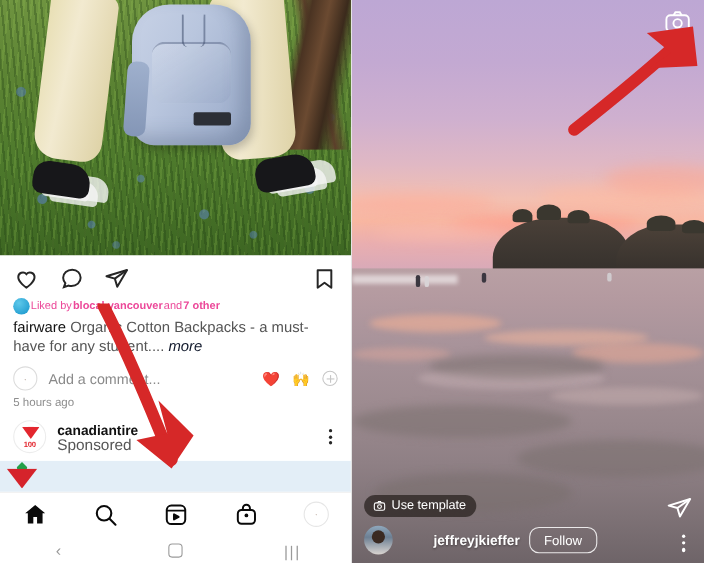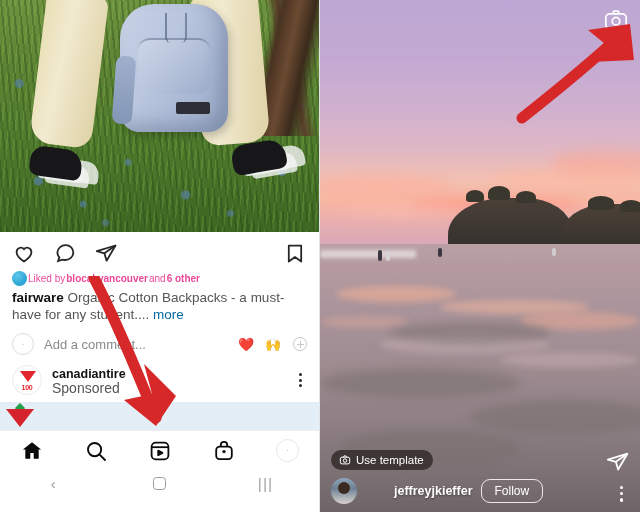--- a/index.html
+++ b/index.html
@@ -109,22 +109,22 @@
     background:radial-gradient(circle at 35% 30%, #5ec8ea, #2aa3d4 70%, #1e8fc0);
     flex:none;
   }
   .likes b { font-weight:700; }
 
   
   .caption {
     padding:3px 12px 0 12px;
     font-size:13.5px; line-height:17px; color:#555;
   }
-  .caption .user { color:#111; font-weight:700; }
-  .caption .more { color:#0369a1; }
+  .caption .user { color:#111; font-weight:400; }
+  .caption .more { color:#0f172a;font-style:italic; }
 
   
   .cmt-row {
     display:flex; align-items:center;
     padding:10px 12px 0 12px; gap:10px;
   }
   .cmt-av {
     width:22px; height:22px; border-radius:50%;
     border:1px solid #dcdcdc; flex:none;
     display:flex; align-items:center; justify-content:center;
@@ -386,39 +386,40 @@
     <svg class="ic" viewBox="0 0 24 24" fill="none" stroke="#262626" stroke-width="1.8">
       <path d="M18.2 20.6 12 16.1l-6.2 4.5V4.6h12.4z" stroke-linejoin="round"></path>
     </svg>
   </div>
 
   <div class="likes">
     <span class="like-av"></span>
     <span>Liked by</span>
     <b>blocal.vancouver</b>
     <span>and</span>
-    <b>6 other</b>
+    <b>7 other</b>
   </div>
 
   <div class="caption">
     <span class="user">fairware</span>
     <span>Organic Cotton Backpacks - a must-have for any student....</span>
     <span class="more">more</span>
   </div>
 
   <div class="cmt-row">
     <span class="cmt-av">•</span>
     <span class="cmt-ph">Add a comment...</span>
     <span class="cmt-emo">
       <span>❤️</span>
       <span>🙌</span>
       <span class="plus-c"></span>
     </span>
   </div>
 
+  <div class="timeago">5 hours ago</div>
 
   <div class="sponsor">
     <span class="ct-logo">
       <span class="ct-tri"></span>
       <span class="ct-100">100</span>
     </span>
     <span class="sp-txt">
       <span class="sp-name">canadiantire</span><br>
       <span class="sp-sub">Sponsored</span>
     </span>

